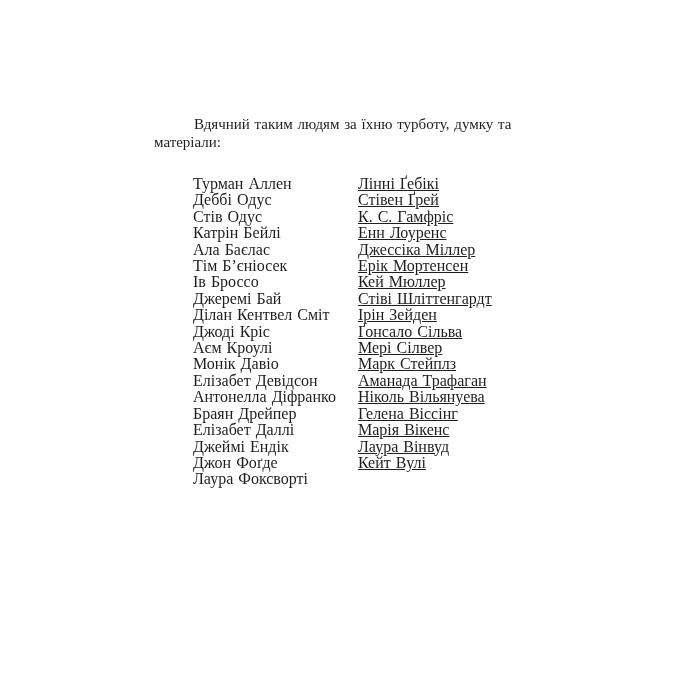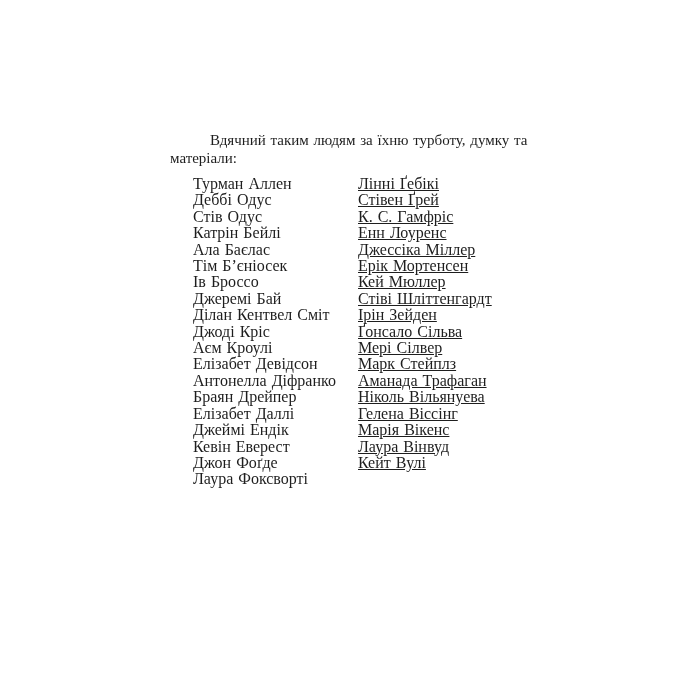--- a/index.html
+++ b/index.html
@@ -14,21 +14,21 @@
     background: #ffffff;
     overflow: hidden;
     font-family: "Liberation Serif", "DejaVu Serif", serif;
     color: #1e1e1e;
   }
   .intro {
     position: absolute;
     left: 154px;
     top: 115px;
     width: 386px;
-    margin: 16px;
+    margin: 0;
     font-size: 15px;
     line-height: 18px;
     text-indent: 40px;
     word-spacing: 1px;
   }
   .columns {
     position: absolute;
     left: 0;
     top: 176px;
     width: 700px;
@@ -58,26 +58,26 @@
         <div class="name-item">Деббі Одус</div>
         <div class="name-item">Стів Одус</div>
         <div class="name-item">Катрін Бейлі</div>
         <div class="name-item">Ала Баєлас</div>
         <div class="name-item">Тім Б’єніосек</div>
         <div class="name-item">Ів Броссо</div>
         <div class="name-item">Джеремі Бай</div>
         <div class="name-item">Ділан Кентвел Сміт</div>
         <div class="name-item">Джоді Кріс</div>
         <div class="name-item">Аєм Кроулі</div>
+        <div class="name-item">Монік Давіо</div>
         <div class="name-item">Елізабет Девідсон</div>
         <div class="name-item">Антонелла Діфранко</div>
         <div class="name-item">Браян Дрейпер</div>
         <div class="name-item">Елізабет Даллі</div>
         <div class="name-item">Джеймі Ендік</div>
-        <div class="name-item">Кевін Еверест</div>
         <div class="name-item">Джон Фоґде</div>
         <div class="name-item">Лаура Фоксворті</div>
       </div>
     <div class="col col-right">
         <div class="name-item">Лінні Ґебікі</div>
         <div class="name-item">Стівен Ґрей</div>
         <div class="name-item">К. С. Гамфріс</div>
         <div class="name-item">Енн Лоуренс</div>
         <div class="name-item">Джессіка Міллер</div>
         <div class="name-item">Ерік Мортенсен</div>

